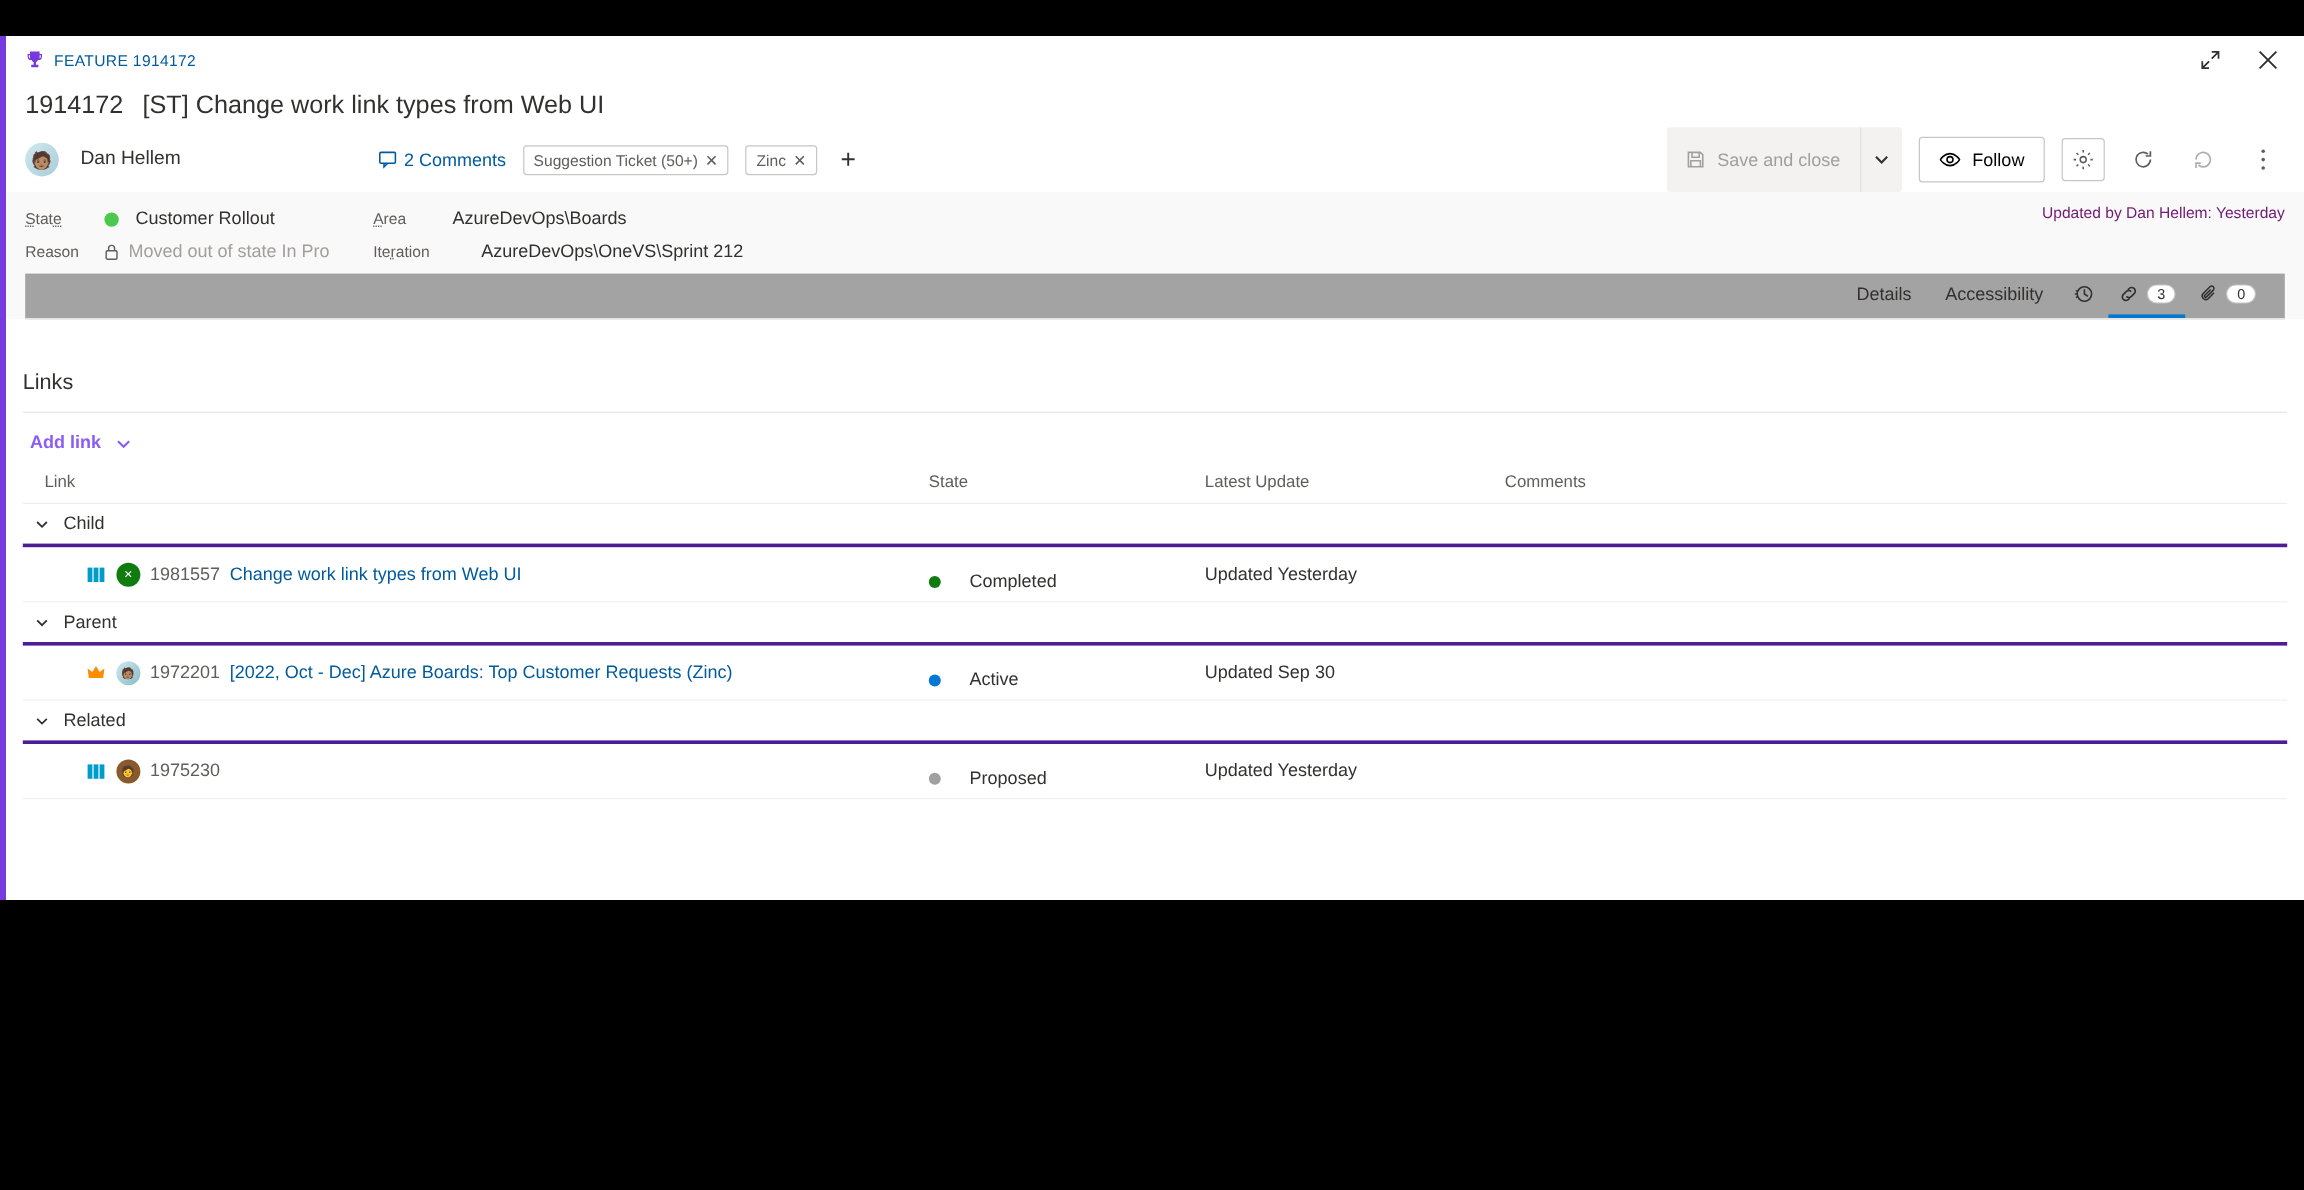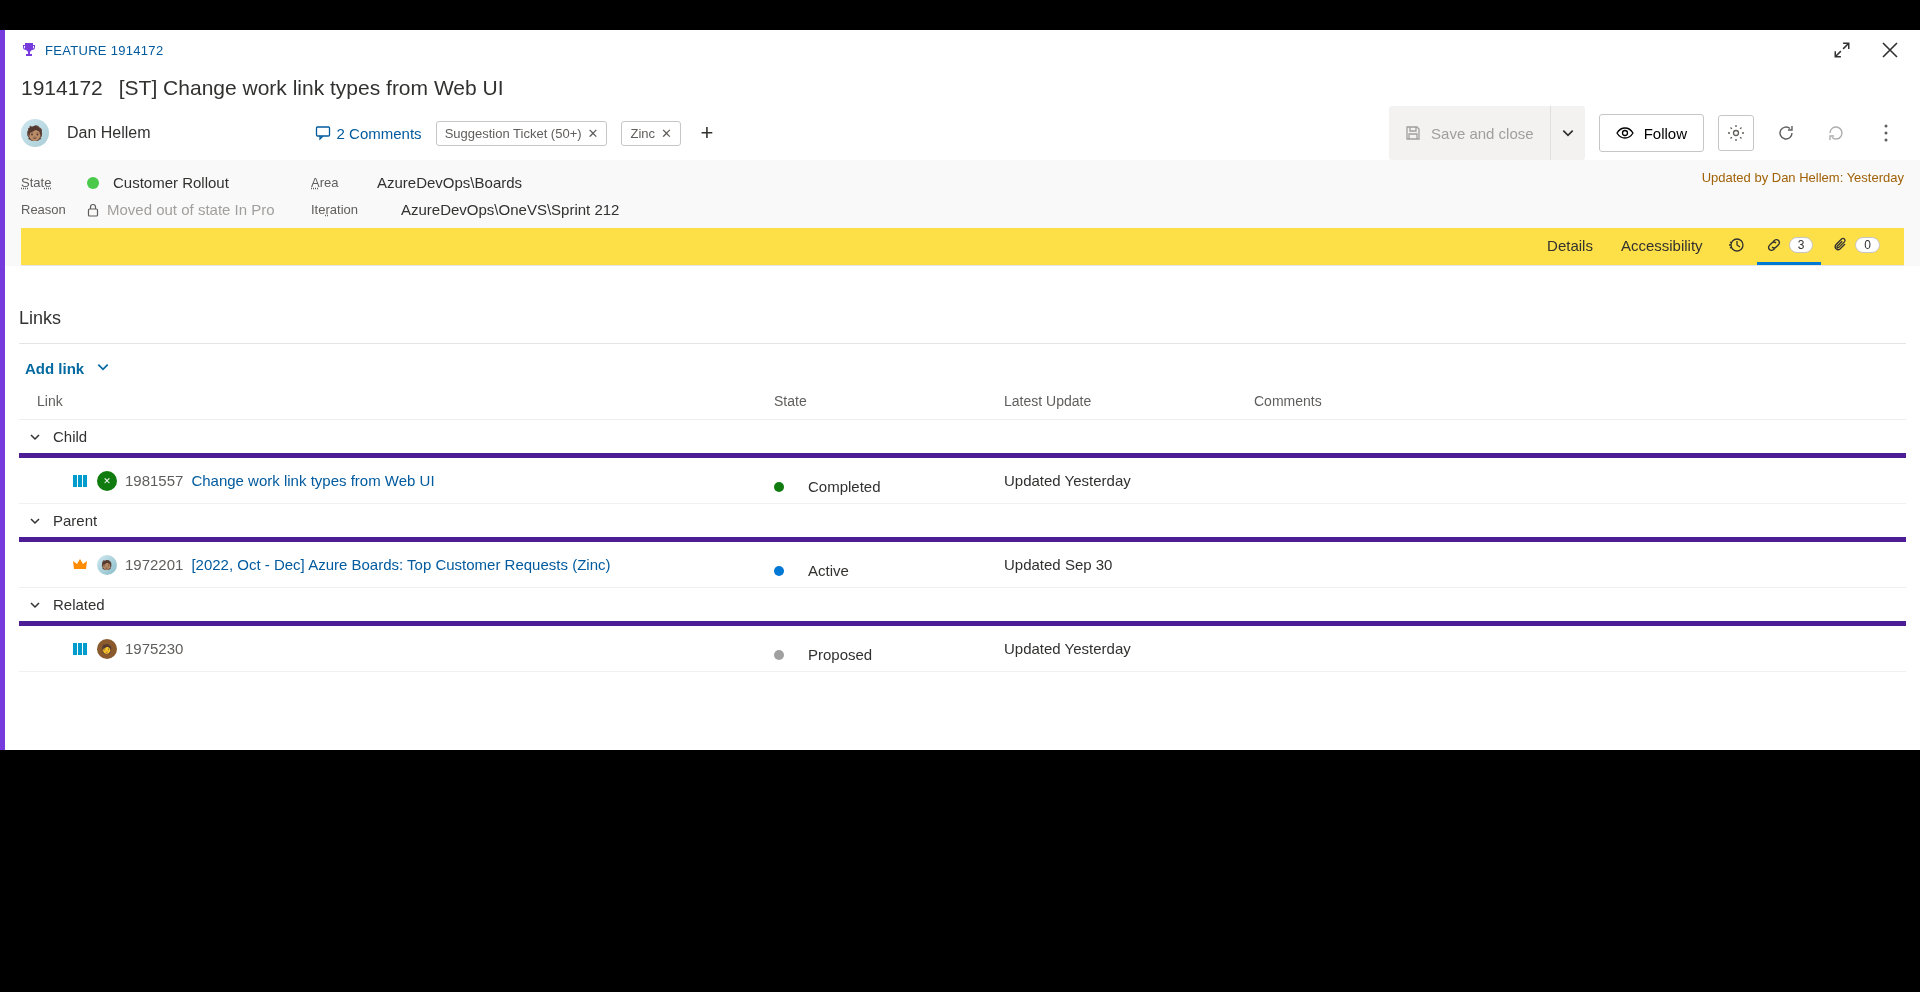--- a/index.html
+++ b/index.html
@@ -175,32 +175,32 @@
   .state-dot.solid-green { background: #107c10; }
   .state-dot.blue { background: #0078d4; }
   .state-dot.grey { background: #a0a0a0; }
   .field-value { font-size: 15px; color: #323130; }
   .field-value.muted { color: #a19f9d; }
   .lock-icon { color: #605e5c; width: 20px; font-size: 13px; }
   .updated-by {
     position: absolute;
     top: 10px; right: 16px;
     font-size: 13px;
-    color: #a16207;
+    color: #701a75;
     margin-left: 20px;
   }
   
   .tab-strip {
     display: flex;
     justify-content: flex-end;
     align-items: flex-end;
     gap: 4px;
     padding: 0 16px 0 16px;
     height: 38px;
-    background: #fde047;
+    background: #a3a3a3;
     border-bottom: 1px solid #e5e5e5;
   }
   .tab {
     padding: 8px 12px;
     font-size: 15px;
     color: #323130;
     cursor: pointer;
     display: flex;
     align-items: center;
     gap: 6px;
@@ -214,43 +214,43 @@
     padding: 0 8px;
     font-size: 12px;
     color: #323130;
     background: #fff;
   }
   
   .links-section { padding: 14px 14px; }
   .links-heading { font-size: 18px; font-weight: 400; margin-bottom: 14px; margin-top: 28px; }
   .divider { height: 1px; background: #e5e5e5; margin-bottom: 10px; }
   .add-link-btn {
-    display: flex; align-items: flex-start; gap: 12px;
+    display: flex; align-items: flex-end; gap: 12px;
     font-size: 15px;
     font-weight: 600;
-    color: #0369a1;
+    color: #8b5cf6;
     padding: 6px 6px;
     cursor: pointer;
   }
   .links-table-header {
     display: flex;
     padding: 10px 10px;
     color: #605e5c;
     font-size: 14px;
     border-bottom: 1px solid #eee;
   }
   .col-link { flex: 0 0 745px; padding-left: 8px; }
   .col-state { flex: 0 0 230px; }
   .col-update { flex: 0 0 250px; }
   .col-comments { flex: 1; }
   .group-row {
     display: flex; align-items: center; gap: 10px;
     padding: 8px 10px;
     font-size: 15px;
-    border-bottom: 5px solid #4c1d95;
+    border-bottom: 3px solid #4c1d95;
     cursor: pointer;
   }
   .group-chevron { font-size: 12px; color: #323130; width: 14px; }
   .link-row {
     display: flex; align-items: center;
     padding: 8px 10px;
     font-size: 15px;
     border-bottom: 1px solid #f0f0f0;
   }
   .link-cell { display: flex; align-items: center; gap: 8px; flex: 0 0 745px; padding-left: 42px; }

